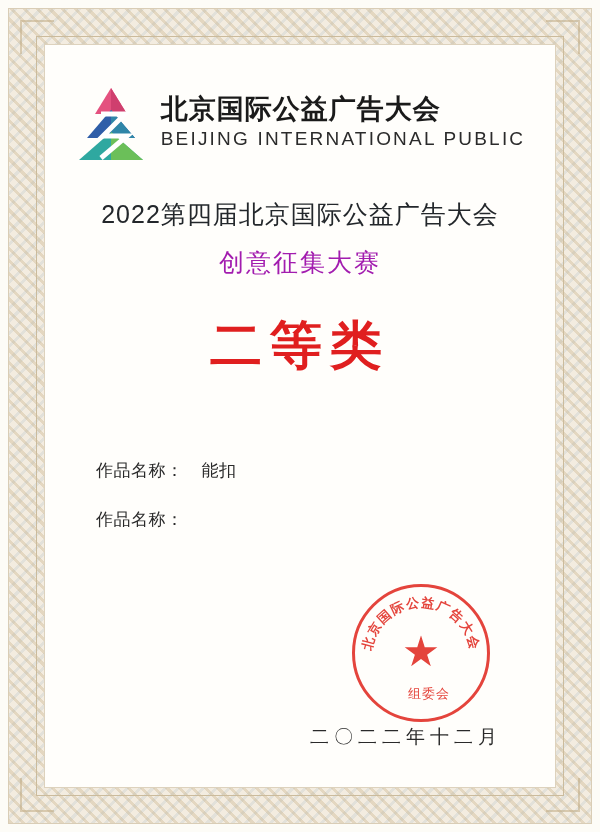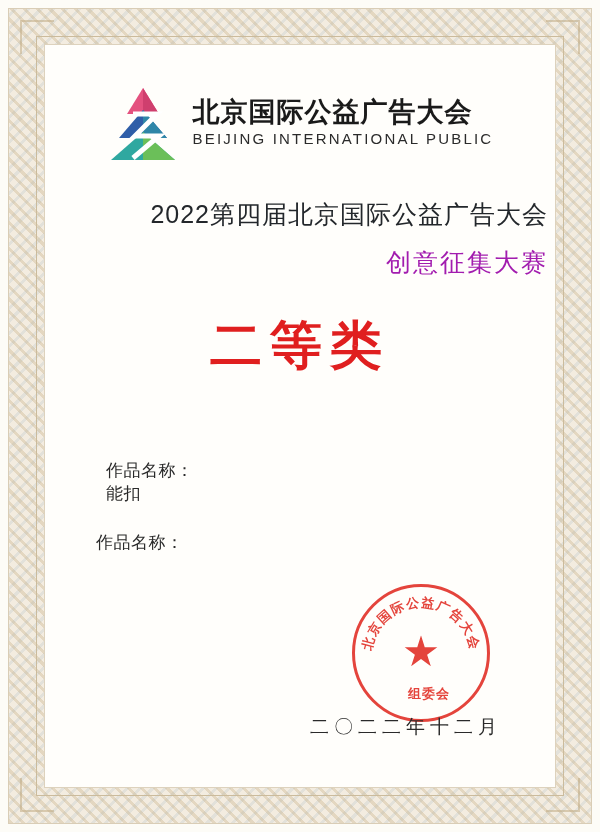--- a/index.html
+++ b/index.html
@@ -99,30 +99,30 @@
   }
   .logo-cn {
     font-size: 27px;
     font-weight: bold;
     color: #1a1a1a;
     letter-spacing: 1px;
     line-height: 1.15;
     white-space: nowrap;
   }
   .logo-en1, .logo-en2 {
-    font-size: 15px;
+    font-size: 19px;
     color: #2b2b2b;
     letter-spacing: 2.2px;
     line-height: 1.45;
     white-space: nowrap;
   }
 
   
   .title-block {
-    text-align: right;
+    text-align: center;
     margin-top: 34px;
   }
   .title-line1 {
     font-size: 25px;
     color: #23272b;
     letter-spacing: 1px;
     line-height: 1.5;
   }
   .title-line2 {
     font-size: 25px;
@@ -145,24 +145,23 @@
     margin-top: 78px;
     padding-left: 44px;
   }
   .field {
     display: flex;
     align-items: baseline;
     font-size: 17px;
     color: #2a2a2a;
     margin-bottom: 26px;
     letter-spacing: 0.5px;
-    flex-direction: column;
   }
   .field-label { white-space: nowrap; }
-  .field-value { margin-left: 10px; }
+  .field-value { margin-left: 18px; }
 
   
   .footer {
     position: absolute;
     right: 24px;
     bottom: 26px;
     width: 300px;
     height: 170px;
   }
   .seal {
@@ -199,27 +198,27 @@
     font-weight: bold;
   }
   .seal-bottom {
     position: absolute;
     left: 16px;
     right: 0;
     bottom: 16px;
     text-align: center;
     color: #e2352c;
     font-size: 13px;
-    font-weight: bold;
+    font-weight: normal;
     letter-spacing: 1px;
   }
   .date {
     position: absolute;
     right: 22px;
-    bottom: 14px;
+    bottom: 4px;
     font-size: 19px;
     color: #2a2a2a;
     letter-spacing: 5px;
     white-space: nowrap;
   }
 </style>
 </head>
 <body>
 
 <div class="certificate">

